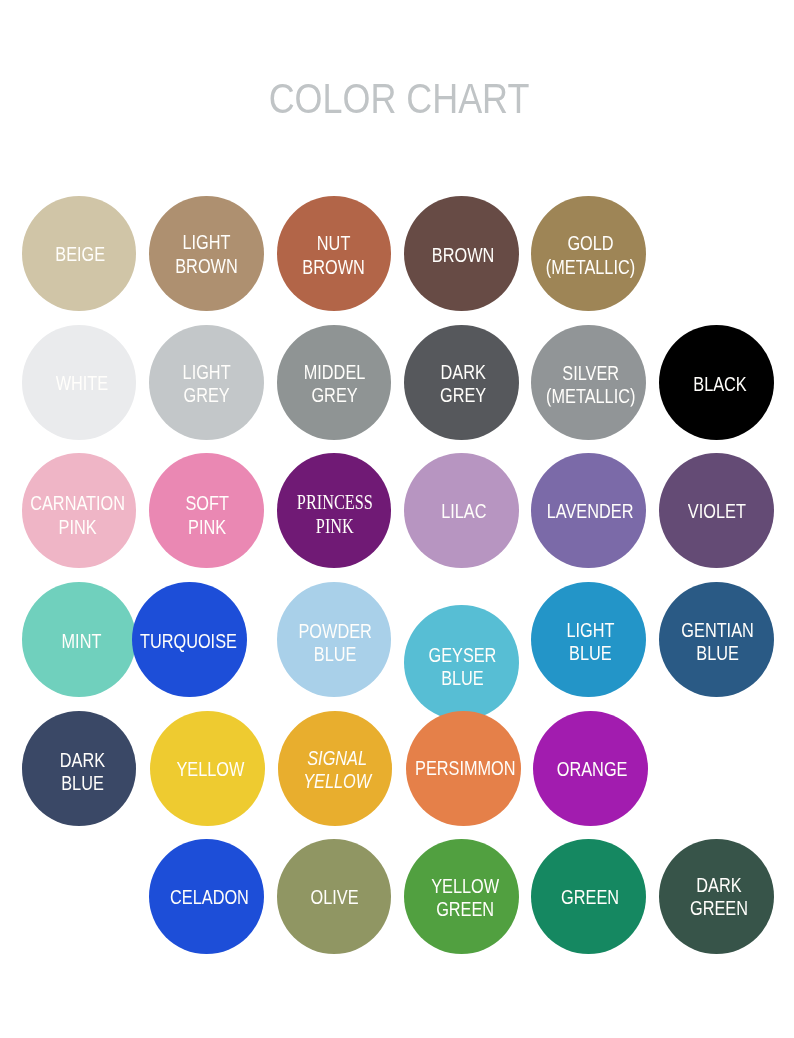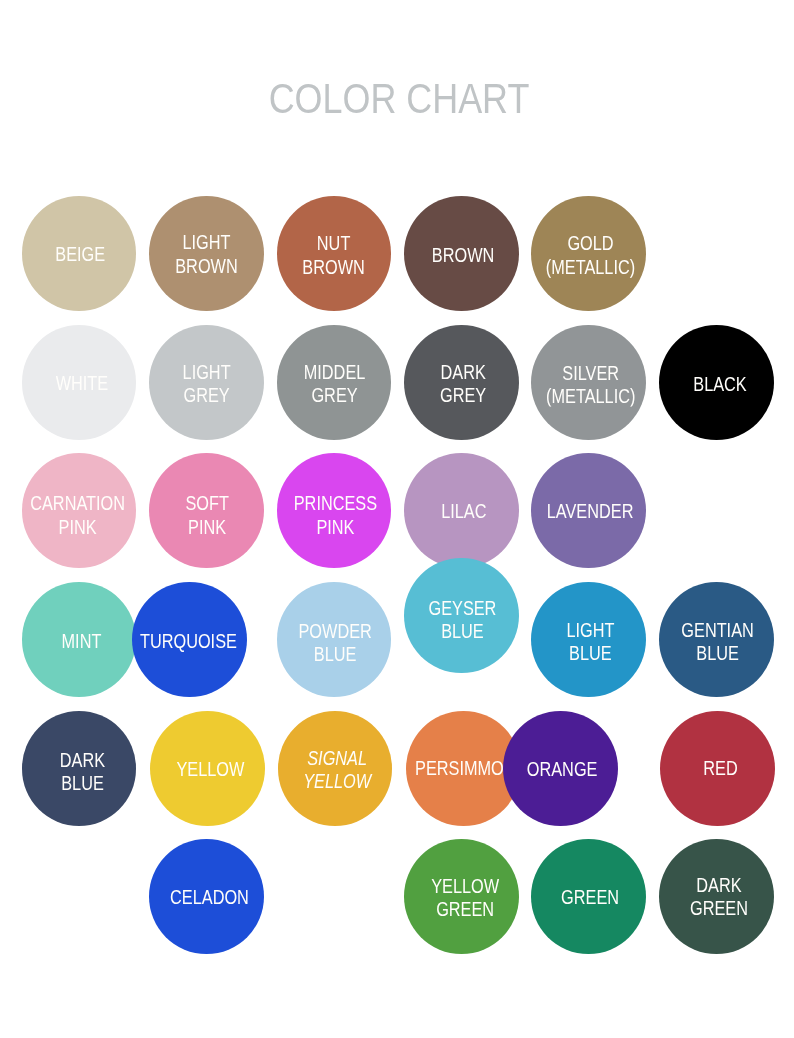--- a/index.html
+++ b/index.html
@@ -111,41 +111,44 @@
         <div class="label" style="transform: translate(3.4px, 0.5px) scaleX(0.795) translateZ(0px);">BLACK</div>
       </div>
       <div class="swatch" style="left: 21.6px; top: 453.27px; width: 114.8px; height: 114.8px; background: rgb(239, 181, 198); align-items: center;">
         <div class="label" style="transform: translate(-1px, 4.1px) scaleX(0.795) translateZ(0px);">CARNATION
 PINK</div>
       </div>
       <div class="swatch" style="left: 149.06px; top: 453.27px; width: 114.8px; height: 114.8px; background: rgb(234, 136, 179);">
         <div class="label" style="transform: translate(0.8px, 4.4px) scaleX(0.795) translateZ(0px);">SOFT
 PINK</div>
       </div>
-      <div class="swatch" style="left: 276.52px; top: 453.27px; width: 114.8px; height: 114.8px; background: #d946ef;">
+      <div class="swatch" style="left: 276.52px; top: 453.27px; width: 114.8px; height: 114.8px; background: #701a75; font-family: Liberation Serif, serif;">
         <div class="label" style="transform: translate(1px, 4px) scaleX(0.795) translateZ(0px);">PRINCESS
 PINK</div>
       </div>
       <div class="swatch" style="left: 531.44px; top: 453.27px; width: 114.8px; height: 114.8px; background: rgb(123, 106, 168);">
         <div class="label" style="transform: translate(1.6px, -0.3px) scaleX(0.795) translateZ(0px);">LAVENDER</div>
       </div>
       <div class="swatch" style="left: 403.98px; top: 453.27px; width: 114.8px; height: 114.8px; background: rgb(183, 149, 193);">
         <div class="label" style="transform: translate(2.3px, 0.2px) scaleX(0.795) translateZ(0px);">LILAC</div>
+      </div>
+      <div class="swatch" style="left: 658.9px; top: 453.27px; width: 114.8px; height: 114.8px; background: rgb(100, 75, 117);">
+        <div class="label" style="transform: translate(0.4px, 0.4px) scaleX(0.795) translateZ(0px);">VIOLET</div>
       </div>
       <div class="swatch" style="left: 21.6px; top: 581.78px; width: 114.8px; height: 114.8px; background: rgb(112, 208, 189);">
         <div class="label" style="transform: translate(2.4px, 0.8px) scaleX(0.795) translateZ(0px);">MINT</div>
       </div>
       <div class="swatch" style="left: 132px; top: 581.78px; width: 114.8px; height: 114.8px; background: #1d4ed8;">
         <div class="label" style="transform: translate(-0.5px, 1.1px) scaleX(0.795) translateZ(0px);">TURQUOISE</div>
       </div>
       <div class="swatch" style="left: 276.52px; top: 581.78px; width: 114.8px; height: 114.8px; background: rgb(169, 208, 233);">
         <div class="label" style="transform: translate(1px, 2.6px) scaleX(0.795) translateZ(0px);">POWDER
 BLUE</div>
       </div>
-      <div class="swatch" style="left: 403.98px; top: 558px; width: 114.8px; height: 114.8px; background: rgb(87, 190, 212);">
+      <div class="swatch" style="left: 403.98px; top: 605px; width: 114.8px; height: 114.8px; background: rgb(87, 190, 212);">
         <div class="label" style="transform: translate(0.7px, 4.1px) scaleX(0.795) translateZ(0px);">GEYSER
 BLUE</div>
       </div>
       <div class="swatch" style="left: 531.44px; top: 581.78px; width: 114.8px; height: 114.8px; background: rgb(35, 149, 200);">
         <div class="label" style="transform: translate(1.2px, 1.7px) scaleX(0.795) translateZ(0px);">LIGHT
 BLUE</div>
       </div>
       <div class="swatch" style="left: 658.9px; top: 581.78px; width: 114.8px; height: 114.8px; background: rgb(42, 90, 133);">
         <div class="label" style="transform: translate(1px, 1.6px) scaleX(0.795) translateZ(0px);">GENTIAN
 BLUE</div>
@@ -157,28 +160,28 @@
       <div class="swatch" style="left: 150.06px; top: 710.89px; width: 114.8px; height: 114.8px; background: rgb(238, 203, 48);">
         <div class="label" style="transform: translate(2.7px, -0.2px) scaleX(0.795) translateZ(0px);">YELLOW</div>
       </div>
       <div class="swatch" style="left: 277.52px; top: 710.89px; width: 114.8px; height: 114.8px; background: rgb(232, 174, 46); font-style: italic;">
         <div class="label" style="transform: translate(2.4px, 1px) scaleX(0.795) translateZ(0px);">SIGNAL
 YELLOW</div>
       </div>
       <div class="swatch" style="left: 405.78px; top: 710.89px; width: 114.8px; height: 114.8px; background: rgb(229, 128, 73);">
         <div class="label" style="transform: translate(2.1px, -0.6px) scaleX(0.795) translateZ(0px);">PERSIMMON</div>
       </div>
-      <div class="swatch" style="left: 503px; top: 710.89px; width: 114.8px; height: 114.8px; background: #4c1d95; justify-content: center;">
+      <div class="swatch" style="left: 533px; top: 710.89px; width: 114.8px; height: 114.8px; background: #a21caf; justify-content: center;">
         <div class="label" style="transform: translate(1.7px, -0.4px) scaleX(0.795) translateZ(0px);">ORANGE</div>
-      </div>
-      <div class="swatch" style="left: 659.9px; top: 710.89px; width: 114.8px; height: 114.8px; background: rgb(177, 50, 65);">
-        <div class="label" style="transform: translate(2.9px, -0.6px) scaleX(0.795) translateZ(0px);">RED</div>
       </div>
       <div class="swatch" style="left: 149.06px; top: 838.8px; width: 114.8px; height: 114.8px; background: #1d4ed8;">
         <div class="label" style="transform: translate(2.9px, 0.1px) scaleX(0.795) translateZ(0px);">CELADON</div>
+      </div>
+      <div class="swatch" style="left: 276.52px; top: 838.8px; width: 114.8px; height: 114.8px; background: rgb(144, 150, 99);">
+        <div class="label" style="transform: translate(0.3px, 0.4px) scaleX(0.795) translateZ(0px);">OLIVE</div>
       </div>
       <div class="swatch" style="left: 404.48px; top: 838.8px; width: 114.8px; height: 114.8px; background: rgb(81, 160, 64);">
         <div class="label" style="transform: translate(3.4px, 1px) scaleX(0.795) translateZ(0px);">YELLOW
 GREEN</div>
       </div>
       <div class="swatch" style="left: 531.44px; top: 838.8px; width: 114.8px; height: 114.8px; background: rgb(21, 136, 97);">
         <div class="label" style="transform: translate(1.6px, 0px) scaleX(0.795) translateZ(0px);">GREEN</div>
       </div>
       <div class="swatch" style="left: 658.9px; top: 838.8px; width: 114.8px; height: 114.8px; background: rgb(55, 84, 73);">
         <div class="label" style="transform: translate(2.5px, 0.2px) scaleX(0.795) translateZ(0px);">DARK

